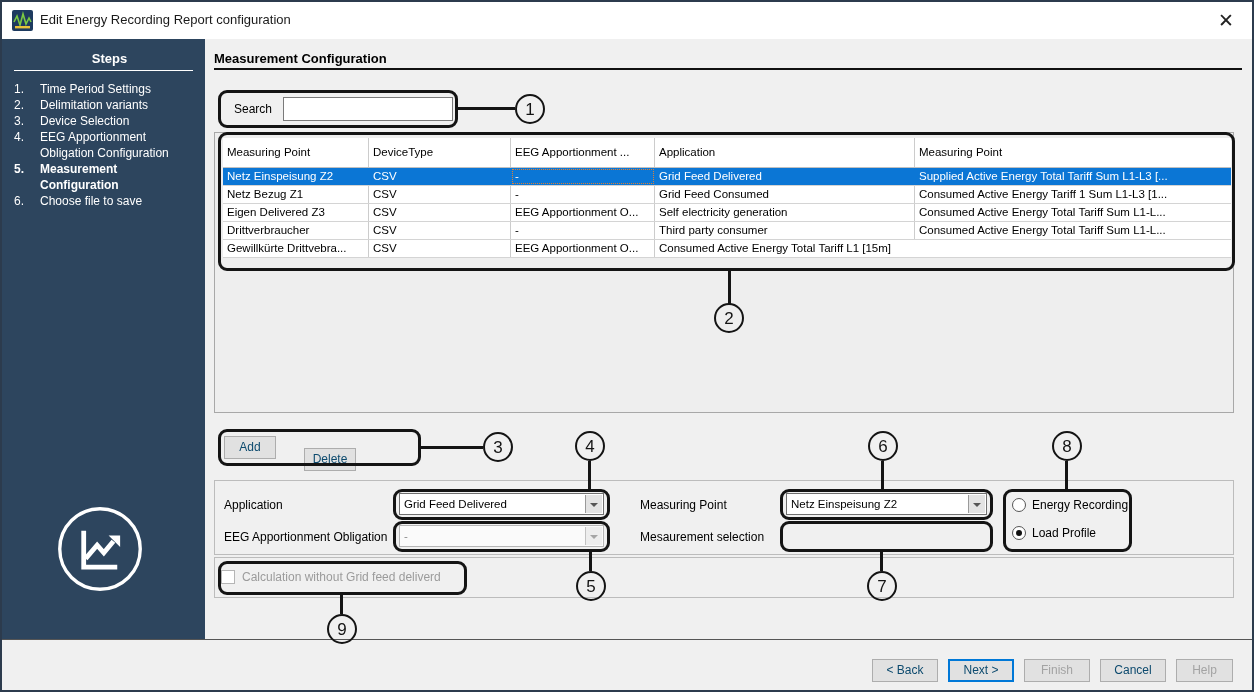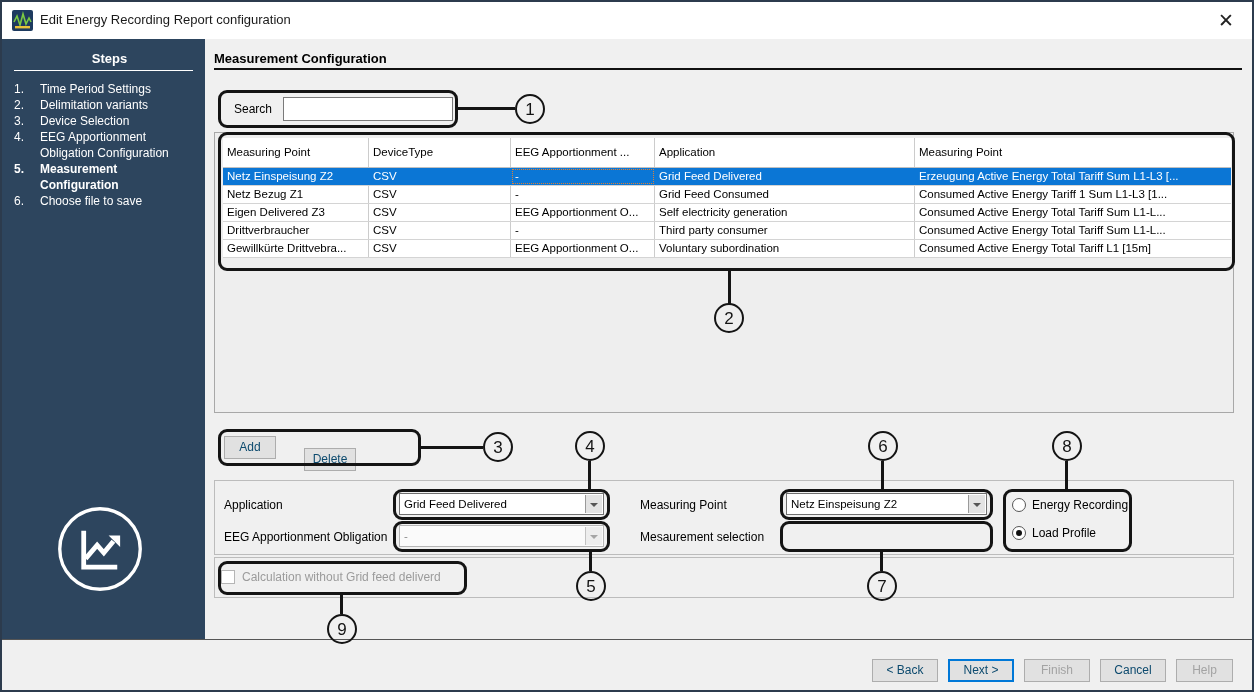--- a/index.html
+++ b/index.html
@@ -154,21 +154,21 @@
         <div class="tc c1">DeviceType</div>
         <div class="tc c2">EEG Apportionment ...</div>
         <div class="tc c3">Application</div>
         <div class="tc c4">Measuring Point</div>
       </div>
       <div class="trow sel">
         <div class="tc c0">Netz Einspeisung Z2</div>
         <div class="tc c1">CSV</div>
         <div class="tc c2 cell-focus">-</div>
         <div class="tc c3">Grid Feed Delivered</div>
-        <div class="tc c4">Erzeugung Active Energy Total Tariff Sum L1-L3 [...</div>
+        <div class="tc c4">Supplied Active Energy Total Tariff Sum L1-L3 [...</div>
       </div>
       <div class="trow">
         <div class="tc c0">Netz Bezug Z1</div>
         <div class="tc c1">CSV</div>
         <div class="tc c2">-</div>
         <div class="tc c3">Grid Feed Consumed</div>
         <div class="tc c4">Consumed Active Energy Tariff 1 Sum L1-L3 [1...</div>
       </div>
       <div class="trow">
         <div class="tc c0">Eigen Delivered Z3</div>
@@ -181,21 +181,20 @@
         <div class="tc c0">Drittverbraucher</div>
         <div class="tc c1">CSV</div>
         <div class="tc c2">-</div>
         <div class="tc c3">Third party consumer</div>
         <div class="tc c4">Consumed Active Energy Total Tariff Sum L1-L...</div>
       </div>
       <div class="trow">
         <div class="tc c0">Gewillkürte Drittvebra...</div>
         <div class="tc c1">CSV</div>
         <div class="tc c2">EEG Apportionment O...</div>
-        <div class="tc c3">Voluntary subordination</div>
         <div class="tc c4">Consumed Active Energy Total Tariff L1 [15m]</div>
       </div>
     </div>
   </div>
 
   <div class="btn add-btn">Add</div>
   <div class="btn del-btn">Delete</div>
 
   <div class="panel-a"></div>
   <div class="panel-b"></div>

